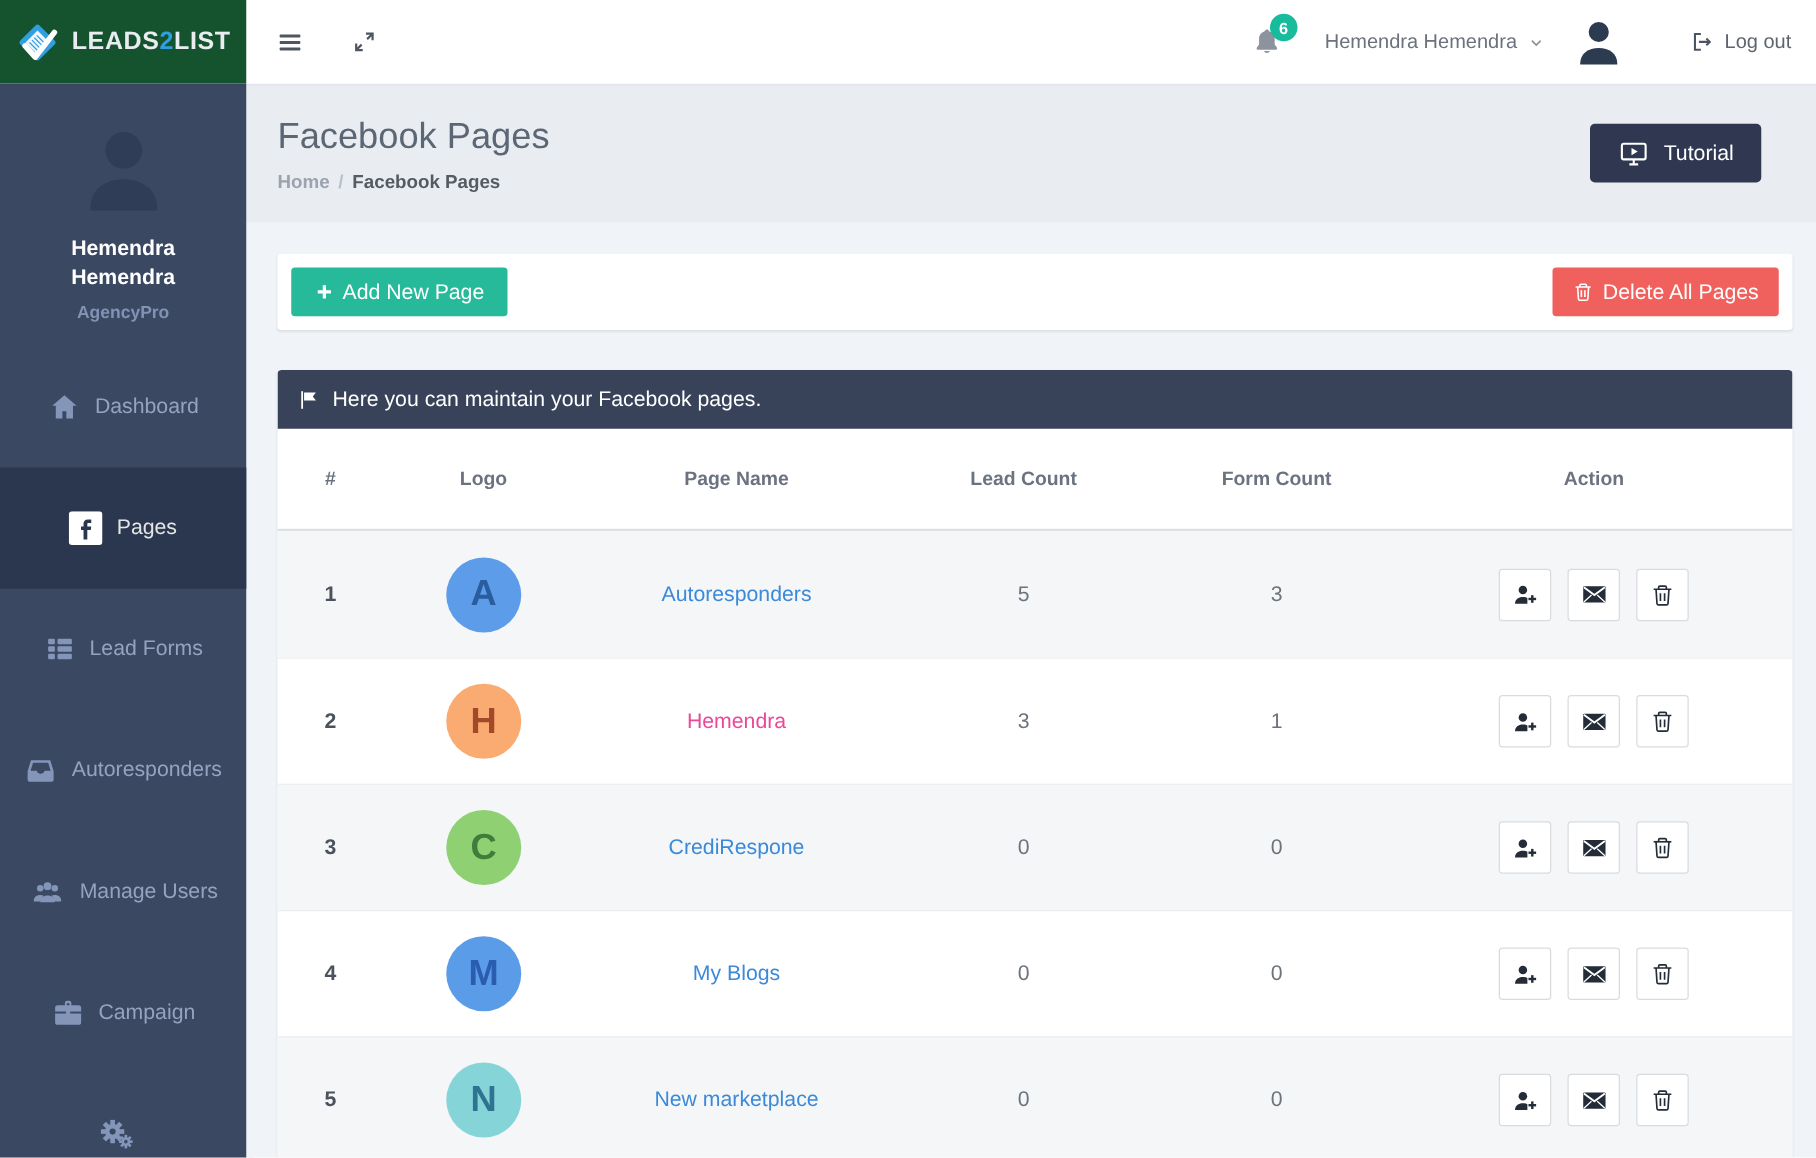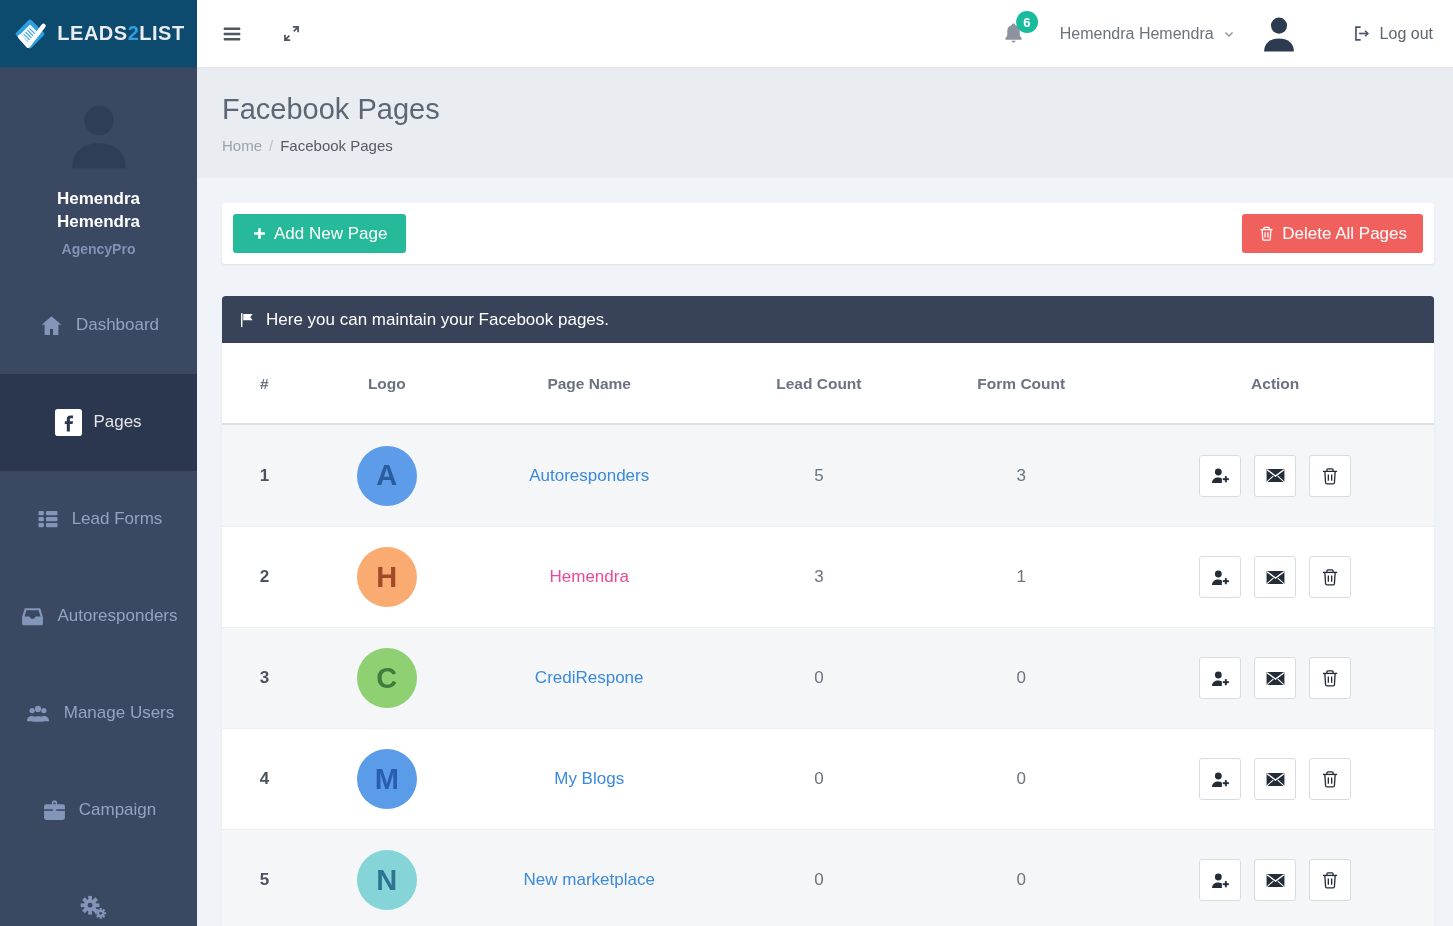--- a/index.html
+++ b/index.html
@@ -6,21 +6,21 @@
   html, body { width: 1453px; height: 926px; overflow: hidden; }
   body {
     font-family: "Liberation Sans", "DejaVu Sans", sans-serif;
     background: #f0f3f7;
     color: #333;
   }
   svg { display: block; }
 
   
   .navbar { position: fixed; top: 0; left: 0; width: 1453px; height: 67px; display: flex; z-index: 50; background: #fff; box-shadow: 0 1px 2px rgba(0,0,0,.05); }
-  .brand { width: 197px; height: 67px; background: #0c4a6e; display: flex; align-items: center; justify-content: center; gap: 9px; cursor: pointer; flex: 0 0 auto; }
+  .brand { width: 197px; height: 67px; background: #14532d; display: flex; align-items: center; justify-content: center; gap: 9px; cursor: pointer; flex: 0 0 auto; }
   .brand-text { font-size: 20px; font-weight: bold; letter-spacing: .5px; color: #e9ecf1; }
   .brand-text .accent { color: #2f9fe0; }
   .nav-right { flex: 1; display: flex; align-items: center; padding: 0 20px 0 16px; }
   .nav-btn { background: none; border: none; cursor: pointer; padding: 8px; }
   .nav-btn + .nav-btn { margin-left: 22px; }
   .nav-spacer { flex: 1; }
   .bell-wrap { position: relative; margin-right: 34px; cursor: pointer; }
   .badge { position: absolute; top: -10px; right: -12px; min-width: 22px; height: 22px; border-radius: 50%; color: #fff; font-size: 13px; font-weight: bold; display: flex; align-items: center; justify-content: center; }
   .user-drop { display: flex; align-items: center; gap: 8px; cursor: pointer; color: #6b727c; font-size: 16px; margin-right: 22px; }
   .nav-avatar { margin-right: 52px; cursor: pointer; }
@@ -34,21 +34,21 @@
   .menu { margin-top: 20px; }
   .menu-item { height: 97px; display: flex; flex-direction: row; align-items: center; justify-content: center; gap: 11px; color: #96a2c0; font-size: 17px; cursor: pointer; }
   .menu-item svg { fill: #8495ba; }
   .menu-item.active { background: #2b374f; color: #e5e5e5; }
   .fb-badge { width: 27px; height: 27px; }
 
   
   .main { margin-left: 197px; padding-top: 67px; }
   .page-head { background: #e9edf2; padding: 26px 25px 24px; position: relative; }
   .page-title { font-size: 29px; font-weight: 400; color: #5c6775; }
-  .breadcrumb { margin-top: 11px; font-size: 15px; }
+  .breadcrumb { margin-top: 11px; font-size: 15px; font-weight: bold; }
   .crumb-home { color: #9aa3ae; cursor: pointer; }
   .crumb-sep { color: #b9c0c8; margin: 0 7px; }
   .crumb-cur { color: #545b63; }
   .btn-tutorial { position: absolute; top: 32px; right: 44px; border: none; color: #fff; font-size: 17px; font-family: inherit; padding: 0 22px; height: 47px; border-radius: 4px; display: flex; align-items: center; gap: 11px; cursor: pointer; }
 
   .content { padding: 25px 19px 0 25px; }
   .card { background: #fff; border-radius: 3px; box-shadow: 0 1px 2px rgba(0,0,0,.08); }
   .toolbar-card { padding: 11px; display: flex; justify-content: space-between; align-items: center; margin-bottom: 32px; }
   .btn { border: none; color: #fff; font-size: 17px; font-family: inherit; height: 39px; border-radius: 3px; display: flex; align-items: center; gap: 7px; cursor: pointer; }
   .btn-add { padding: 0 19px; }
@@ -256,20 +256,30 @@
   </nav>
 </aside>
 
 <main class="main">
 
   <div class="page-head">
     <h1 class="page-title">Facebook Pages</h1>
     <div class="breadcrumb">
       <span class="crumb-home">Home</span><span class="crumb-sep">/</span><span class="crumb-cur">Facebook Pages</span>
     </div>
+    <button class="btn-tutorial" style="background-color: rgb(47, 56, 80);">
+      <span>
+        <svg width="26" height="24" viewBox="0 0 24 24" fill="none" stroke="#fff" stroke-width="1.7">
+          <rect x="2.5" y="4" width="19" height="12.5" rx="1.5"></rect>
+          <path d="M10.2 7.3v5.9l5-2.95z" fill="#fff" stroke="none"></path>
+          <path d="M8.5 20.5h7M12 16.5v4"></path>
+        </svg>
+      </span>
+      <span>Tutorial</span>
+    </button>
   </div>
 
   <div class="content">
 
     <div class="card toolbar-card">
       <button class="btn btn-add" style="background-color: rgb(38, 185, 154);">
         <span>
           <svg width="15" height="15" viewBox="0 0 24 24" fill="#fff">
               <path d="M9.9 3.5h4.2v6.4h6.4v4.2h-6.4v6.4H9.9v-6.4H3.5V9.9h6.4z"></path>
             </svg>

